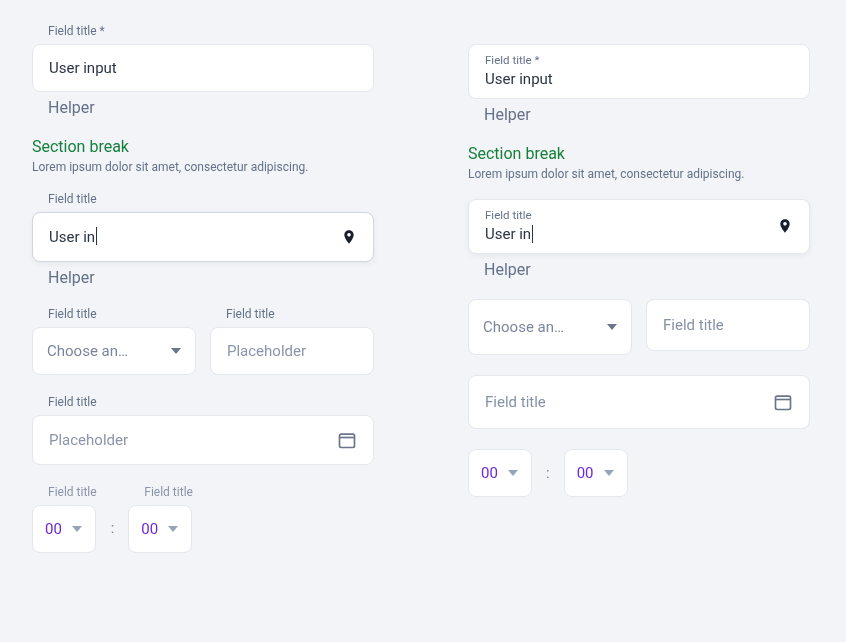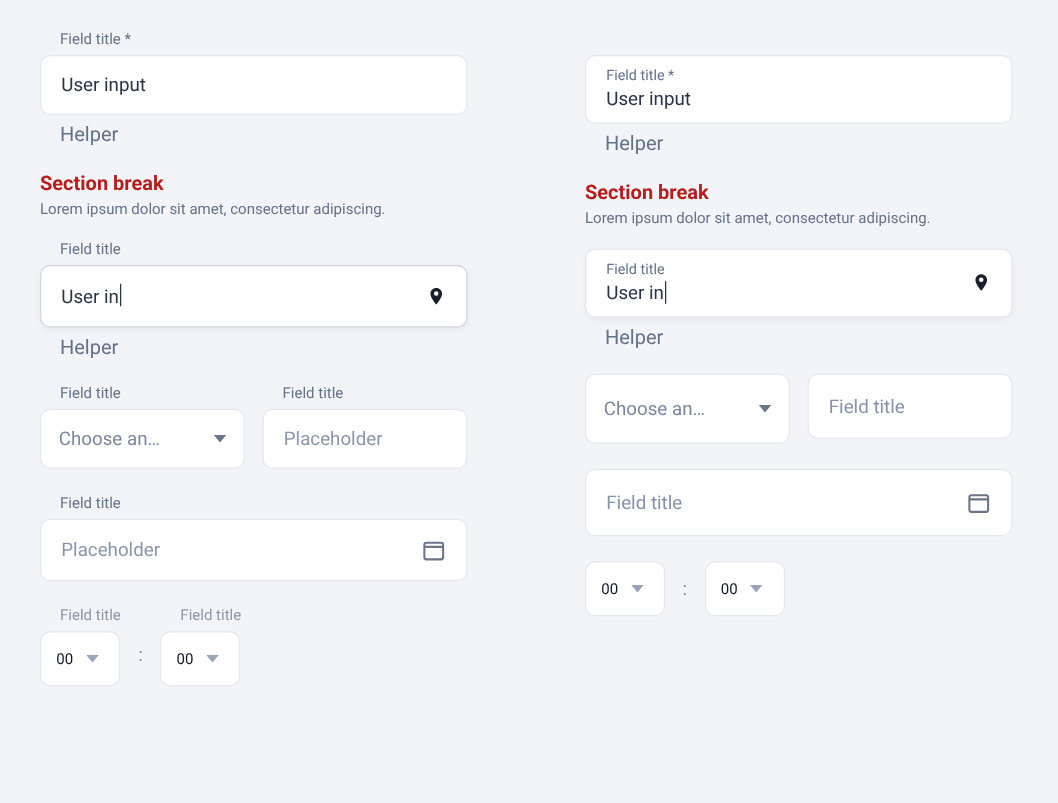--- a/index.html
+++ b/index.html
@@ -64,22 +64,22 @@
   position: relative;
   top: -1px;
 }
 .input .icon {
   color: #1a1f2e;
   flex-shrink: 0;
 }
 .input.placeholder .input-text { color: #8a95aa; }
 .section-title {
   font-size: 16px;
-  font-weight: 700;
-  color: #b91c1c;
+  font-weight: 400;
+  color: #15803d;
   margin-bottom: 4px;
 }
 .section-desc {
   font-size: 12px;
   color: #63728a;
   margin-bottom: 2px;
 }
 .row {
   display: flex;
   gap: 14px;
@@ -126,22 +126,22 @@
 .time-row {
   display: flex;
   align-items: center;
   gap: 14px;
 }
 .time-sel {
   background: #fff;
   border: 1px solid #e3e7ee;
   border-radius: 8px;
   padding: 14px 12px;
-  font-size: 12px;
-  color: #0f172a;
+  font-size: 15px;
+  color: #6d28d9;
   display: flex;
   align-items: center;
   gap: 10px;
   cursor: pointer;
   width: 64px;
 }
 .colon { color: #7b869c; font-size: 15px; }
 .time-col { display: flex; flex-direction: column; }
 .time-col .label.small { font-size: 12px; color: #8a95aa; margin-left: 16px; margin-bottom: 6px; }
 

